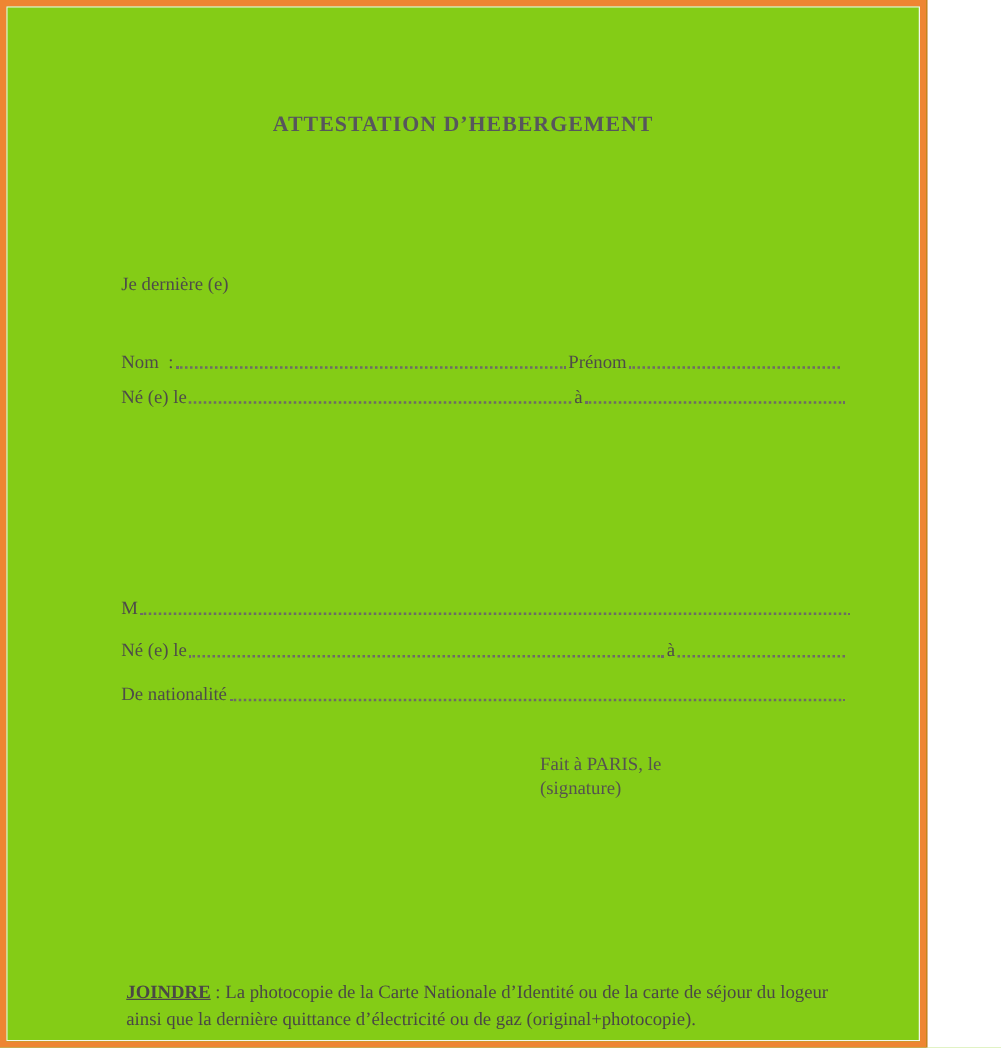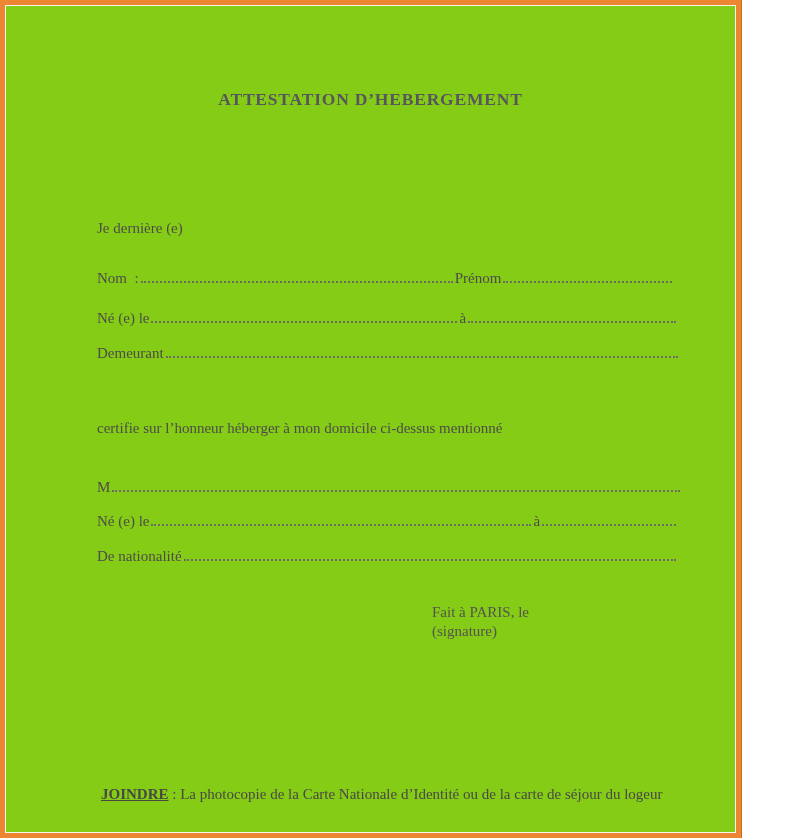--- a/index.html
+++ b/index.html
@@ -60,40 +60,35 @@
 </style>
 </head>
 <body>
 
 <div class="page">
 
   <div class="abs doc-title">ATTESTATION D’HEBERGEMENT</div>
 
   <div class="abs" style="left:92px; top:215px;">Je  dernière (e)</div>
 
-  <div class="abs row" style="left:92px; top:264px; right:62px;">
+  <div class="abs row" style="left:92px; top:276px; right:62px;">
     <span class="label">Nom  :</span>
     <span class="dots fixed" style="width:312px;"></span>
     <span class="label">Prénom</span>
     <span class="dots"></span>
   </div>
 
   <div class="abs row" style="left:92px; top:304px; right:58px;">
     <span class="label">Né (e) le</span>
     <span class="dots fixed" style="width:306px;"></span>
     <span class="label">à</span>
     <span class="dots"></span>
   </div>
 
-  <div class="abs row" style="left:92px; top:339px; right:56px;">
-    <span class="label">Demeurant</span>
-    <span class="dots"></span>
-  </div>
 
-  <div class="abs" style="left:92px; top:415px;">certifie sur l’honneur héberger à mon domicile ci-dessus mentionné</div>
 
   <div class="abs row" style="left:92px; top:473px; right:54px;">
     <span class="label">M</span>
     <span class="dots"></span>
   </div>
 
   <div class="abs row" style="left:92px; top:507px; right:58px;">
     <span class="label">Né (e) le</span>
     <span class="dots fixed" style="width:380px;"></span>
     <span class="label">à</span>
@@ -105,15 +100,16 @@
     <span class="dots"></span>
   </div>
 
   <div class="abs sig-block" style="left:427px; top:598px;">
     <div>Fait à PARIS, le</div>
     <div>(signature)</div>
   </div>
 
   <p class="abs footer-note" style="left:96px; top:750px; width:648px;margin-top:28px;">
     <span class="joindre">JOINDRE</span><span> : La photocopie de la Carte Nationale d’Identité ou de la carte de séjour du logeur</span><br>
+    <span>ainsi que la dernière quittance d’électricité ou de gaz (original+photocopie).</span>
   </p>
 
 </div>
 
 </body></html>

